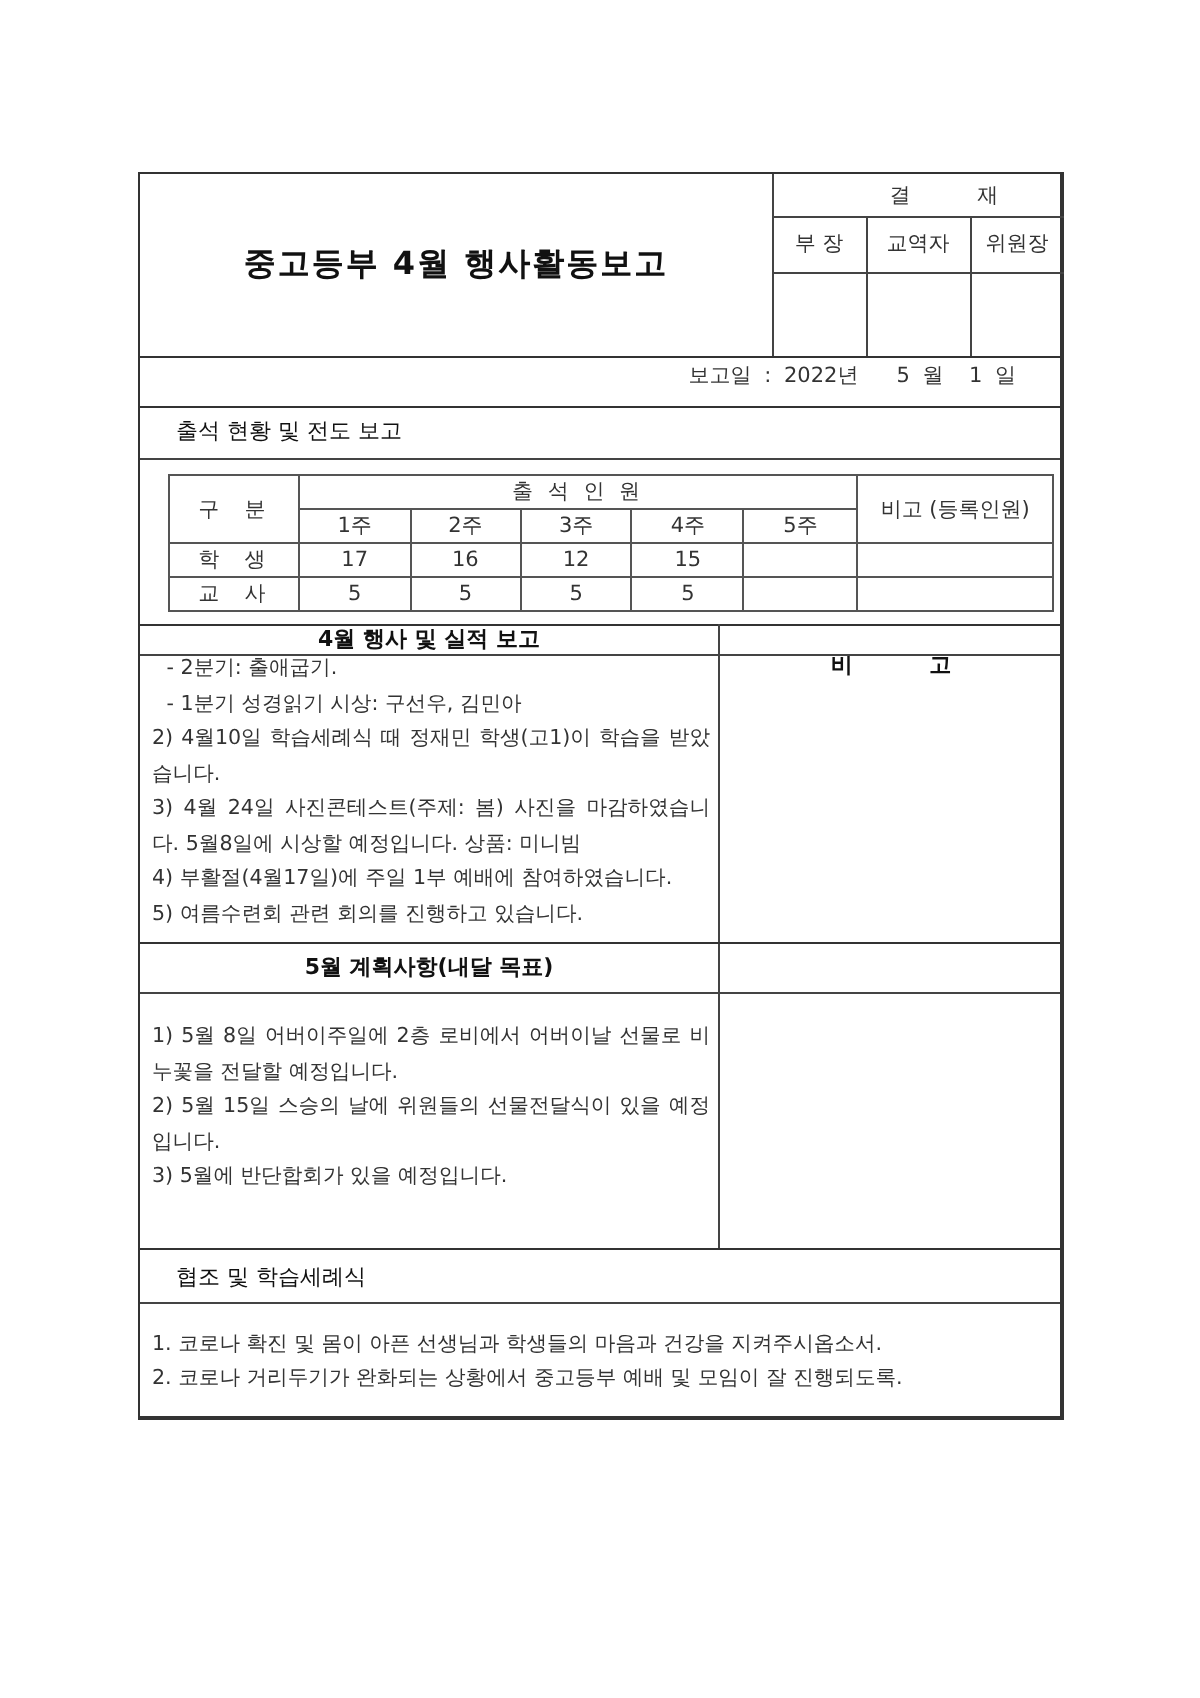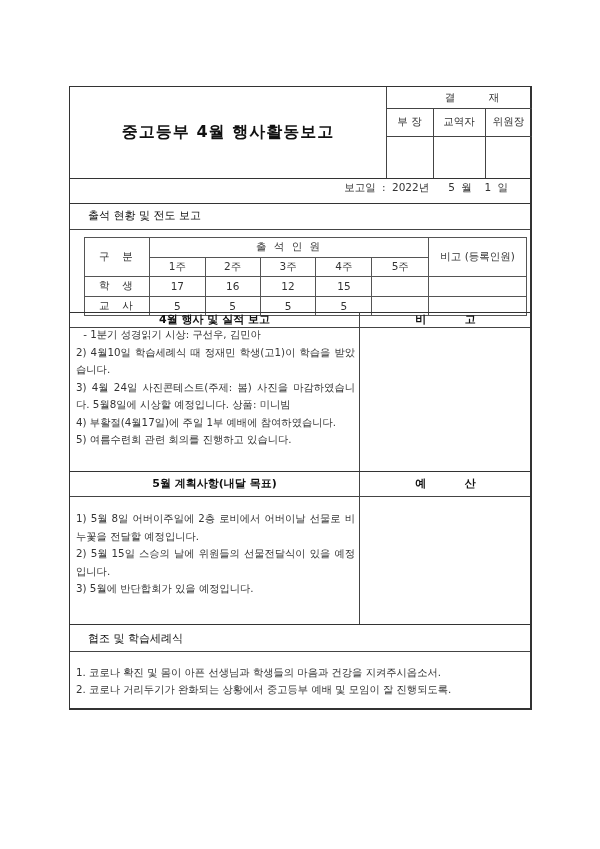--- a/index.html
+++ b/index.html
@@ -12,21 +12,21 @@
   .hline.thick { border-top: 1.5px solid #333; }
   .vline { position: absolute; width: 0; border-left: 1px solid #444; }
   .title { position: absolute; left: 0; top: 0; width: 316px; height: 91px;
            display: flex; align-items: center; justify-content: center;
            font-size: 16px; font-weight: bold; letter-spacing: 1px; color: #111; }
   .appr-cell { position: absolute; display: flex; align-items: center; justify-content: center;
                font-size: 10.5px; color: #333; }
   .date-row { position: absolute; right: 22px; top: 94px; font-size: 10.5px; color: #333;
               word-spacing: 3px; }
   .section-title { position: absolute; left: 18px; font-size: 11px; font-weight: normal; color: #111; }
-  .att { position: absolute; left: 14px; top: 150px; width: 443px; height: 79px;
+  .att { position: absolute; left: 14px; top: 150px; width: 443px; height: 69px;
          border-collapse: collapse; font-size: 10.5px; color: #333; }
   .att td { border: 1px solid #555; text-align: center; padding: 0; height: 15px; }
   .col-head { position: absolute; font-size: 11px; font-weight: bold; color: #111;
               display: flex; align-items: center; justify-content: center; }
   .body-text { position: absolute; font-size: 10.3px; line-height: 17.5px; color: #333; text-align: justify; }
   .body-text p { margin: 0; }
   .body-text .indent { padding-left: 4px; }
 </style>
 </head>
 <body>
@@ -103,36 +103,36 @@
       <td></td>
       <td></td>
     </tr>
   </tbody>
     </table>
 
   <div class="hline thick" style="top:225px;"></div>
 
   <div class="vline" style="left:289px; top:225px; height:312px;"></div>
   <div class="col-head" style="left:0; top:225px; width:289px; height:15px;">4월 행사 및 실적 보고</div>
-  <div class="col-head" style="left:289px; top:225px; width:173px; height:15px; white-space:pre;">비          고</div>
+  <div class="col-head" style="left:289px; top:238px; width:173px; height:15px; white-space:pre;">비          고</div>
   <div class="hline" style="top:240px;"></div>
 
   <div class="body-text" style="left:6px; top:239px; width:279px;">
+    <p class="indent" style="white-space:pre;"> - 2분기: 출애굽기.</p>
     <p class="indent" style="white-space:pre;"> - 1분기 성경읽기 시상: 구선우, 김민아</p>
     <p>2) 4월10일 학습세례식 때 정재민 학생(고1)이 학습을 받았습니다.</p>
     <p>3) 4월 24일 사진콘테스트(주제: 봄) 사진을 마감하였습니다. 5월8일에 시상할 예정입니다. 상품: 미니빔</p>
     <p>4) 부활절(4월17일)에 주일 1부 예배에 참여하였습니다.</p>
     <p>5) 여름수련회 관련 회의를 진행하고 있습니다.</p>
   </div>
   <div class="abs" style="left:290px; top:241px; width:172px; height:143px;"></div>
 
   <div class="hline thick" style="top:384px;"></div>
 
   <div class="col-head" style="left:0; top:384px; width:289px; height:25px;">5월 계획사항(내달 목표)</div>
-  <div class="col-head" style="left:289px; top:384px; width:173px; height:25px; white-space:pre;">예          산</div>
   <div class="hline" style="top:409px;"></div>
 
   <div class="body-text" style="left:6px; top:423px; width:279px;">
     <p>1) 5월 8일 어버이주일에 2층 로비에서 어버이날 선물로 비누꽃을 전달할 예정입니다.</p>
     <p>2) 5월 15일 스승의 날에 위원들의 선물전달식이 있을 예정입니다.</p>
     <p>3) 5월에 반단합회가 있을 예정입니다.</p>
   </div>
   <div class="abs" style="left:290px; top:410px; width:172px; height:127px;"></div>
 
   <div class="hline thick" style="top:537px;"></div>

